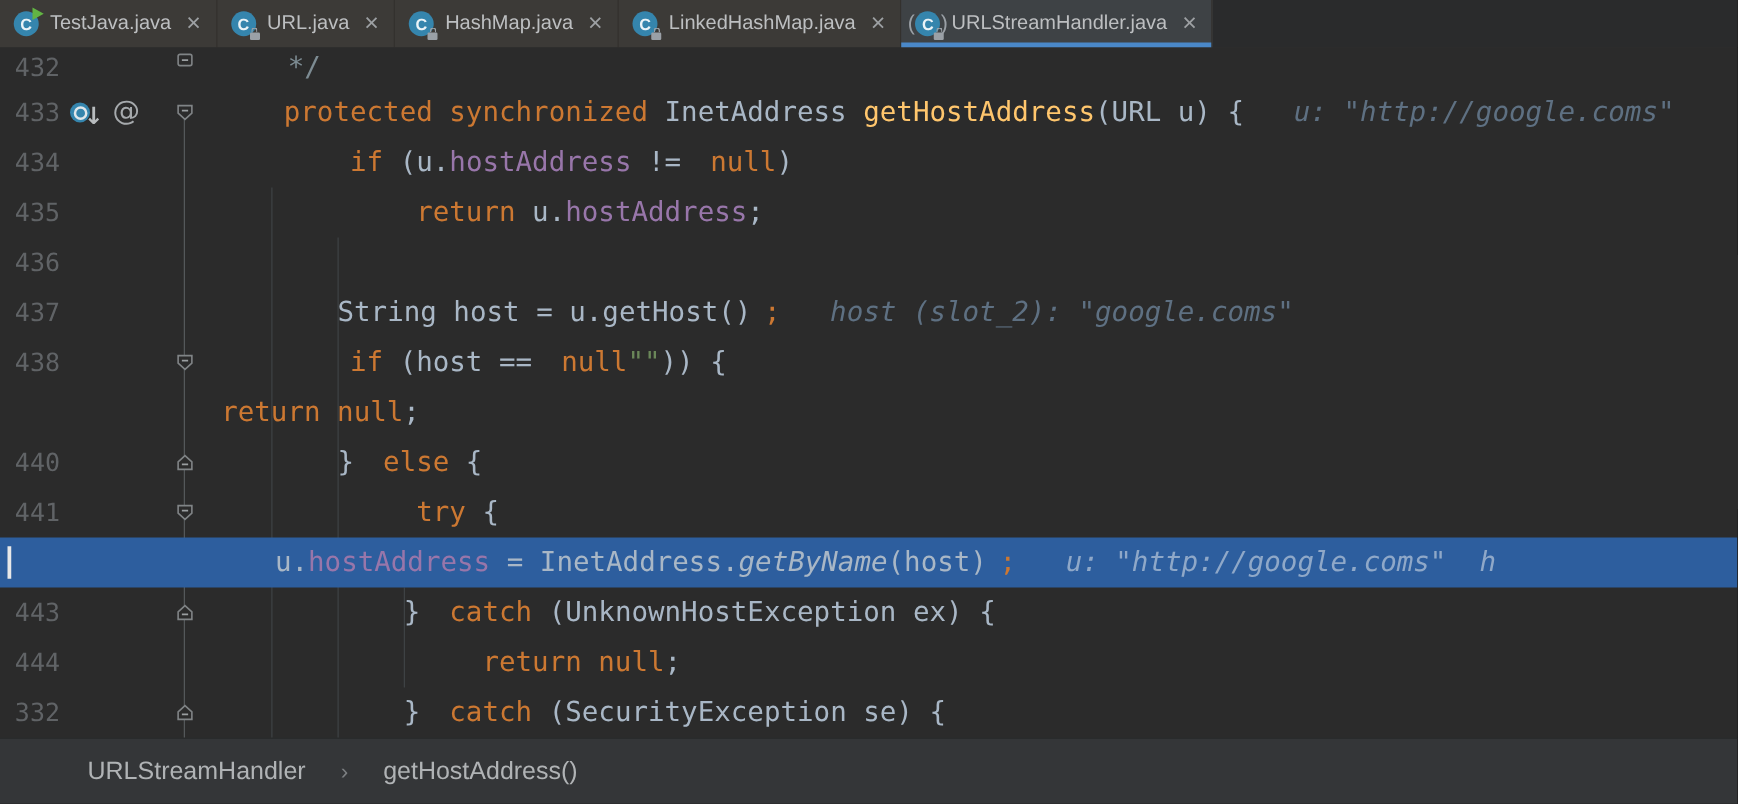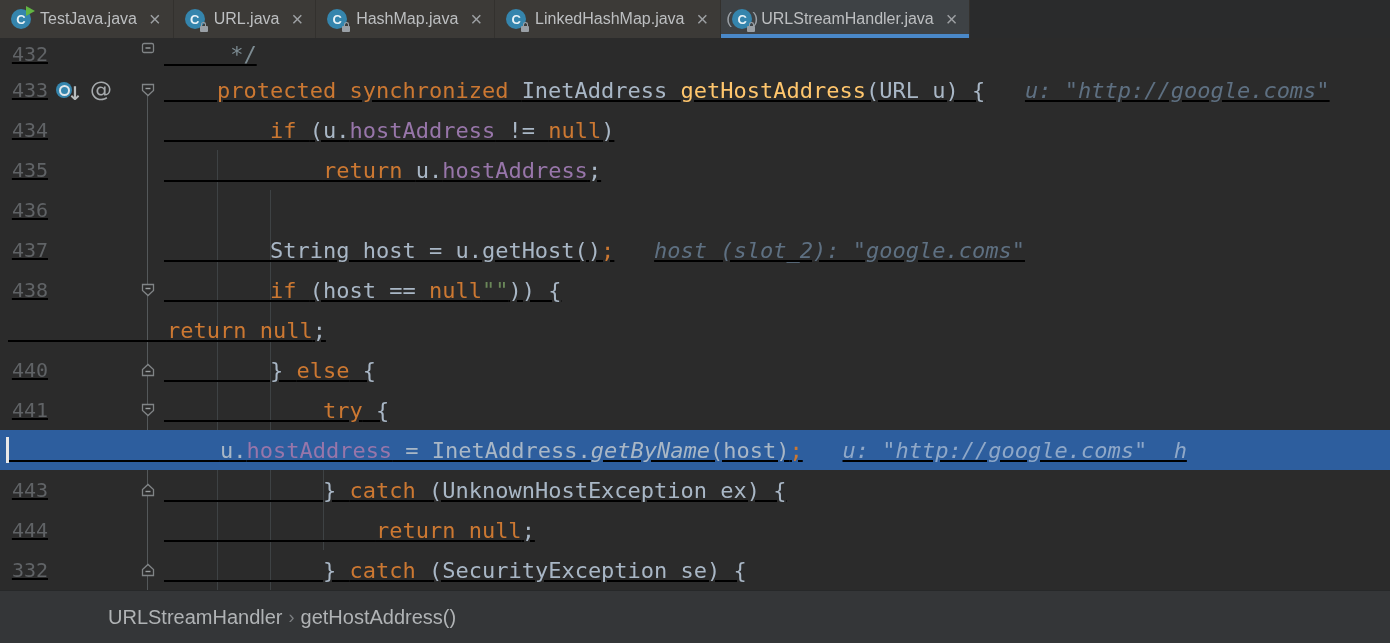--- a/index.html
+++ b/index.html
@@ -26,55 +26,55 @@
        border-left:9px solid #62b543;border-top:5px solid transparent;border-bottom:5px solid transparent;}
   .ficon .lock{position:absolute;right:-2px;bottom:-2px;width:8px;height:6px;background:#9aa0a6;
        border-radius:1px;}
   .ficon .lock::before{content:"";position:absolute;left:1.5px;top:-4px;width:5px;height:4px;
        border:1.5px solid #9aa0a6;border-bottom:none;border-radius:3px 3px 0 0;box-sizing:border-box;}
   .ficon .paren{position:absolute;top:0px;color:#9aa0a6;font-size:17px;line-height:22px;}
   .ficon .paren.l{left:-5px;} .ficon .paren.r{right:-5px;}
 
   
   #editor{position:relative;height:552px;background:var(--editor-bg);
-       font-family:"DejaVu Sans Mono",monospace;text-decoration:underline;}
+       font-family:"DejaVu Sans Mono",monospace;}
   .row{display:flex;height:40px;align-items:flex-end;position:relative;}
   .row.clip{height:32px;overflow:hidden;align-items:flex-end;}
   .gutter{width:156px;flex:0 0 156px;display:flex;align-items:center;height:100%;position:relative;z-index:3;}
   .lnum{width:48px;text-align:right;color:var(--gutter-text);font-size:20px;flex:0 0 48px;}
   .gicons{position:absolute;left:56px;top:0;height:100%;display:flex;align-items:center;}
   .fold{position:absolute;left:139px;top:0;height:100%;width:17px;display:flex;
         align-items:center;justify-content:center;}
   .row.clip .fold{align-items:flex-start;padding-top:2px;}
   .fold svg{display:block;}
   .code{flex:1;height:100%;display:flex;align-items:center;padding-left:8px;position:relative;
         font-size:22px;white-space:pre;color:var(--default-text);z-index:2;}
   .row.current .code{background:var(--current-line-bg);}
-  .tk-k{color:var(--kw);} .tk-m{color:var(--mth);} .tk-f{color:var(--fld);}
+  .tk-k{color:var(--kw);margin-left:10px;} .tk-m{color:var(--mth);} .tk-f{color:var(--fld);}
   .tk-s{color:var(--str);} .tk-d{color:var(--default-text);} .tk-cmt{color:var(--cmt);}
   .tk-i{color:var(--default-text);font-style:italic;}
   .hint{color:var(--hint);font-style:italic;margin-left:3ch;}
   .row.current .hint{color:var(--hint-cur);}
   .caret{position:absolute;left:6px;top:7px;width:2.5px;height:26px;background:#e8e8e8;}
 
   
   .donut{width:16px;height:16px;border-radius:50%;background:var(--icon-circle);
          display:flex;align-items:center;justify-content:center;}
   .donut::after{content:"";width:7px;height:7px;border:2.5px solid #dfe6ea;border-radius:50%;}
   .garrow{color:#b8bcbe;font-size:19px;font-weight:bold;margin-left:-5px;margin-top:6px;
           font-family:"DejaVu Sans",sans-serif;line-height:1;}
   .gat{color:#a6aaad;font-size:22px;margin-left:7px;line-height:1;font-family:"DejaVu Sans",sans-serif;}
 
   
   .guide{position:absolute;width:1px;background:#3e4244;z-index:1;}
   #foldline{position:absolute;left:147px;width:1px;background:#54585a;z-index:0;}
 
   
   #breadcrumb{height:53px;background:var(--bc-bg);border-top:1px solid #262829;
-       display:flex;align-items:center;padding-left:108px;gap:6px;}
+       display:flex;align-items:center;padding-left:70px;gap:28px;}
   .bc-item{color:var(--bc-text);font-size:20px;}
   .bc-sep{color:#7c7f82;font-size:18px;}
 </style>
 </head>
 <body>
 
 <div class="app">
   <div id="tabbar">
       <div class="tab">
         <span class="ficon">

